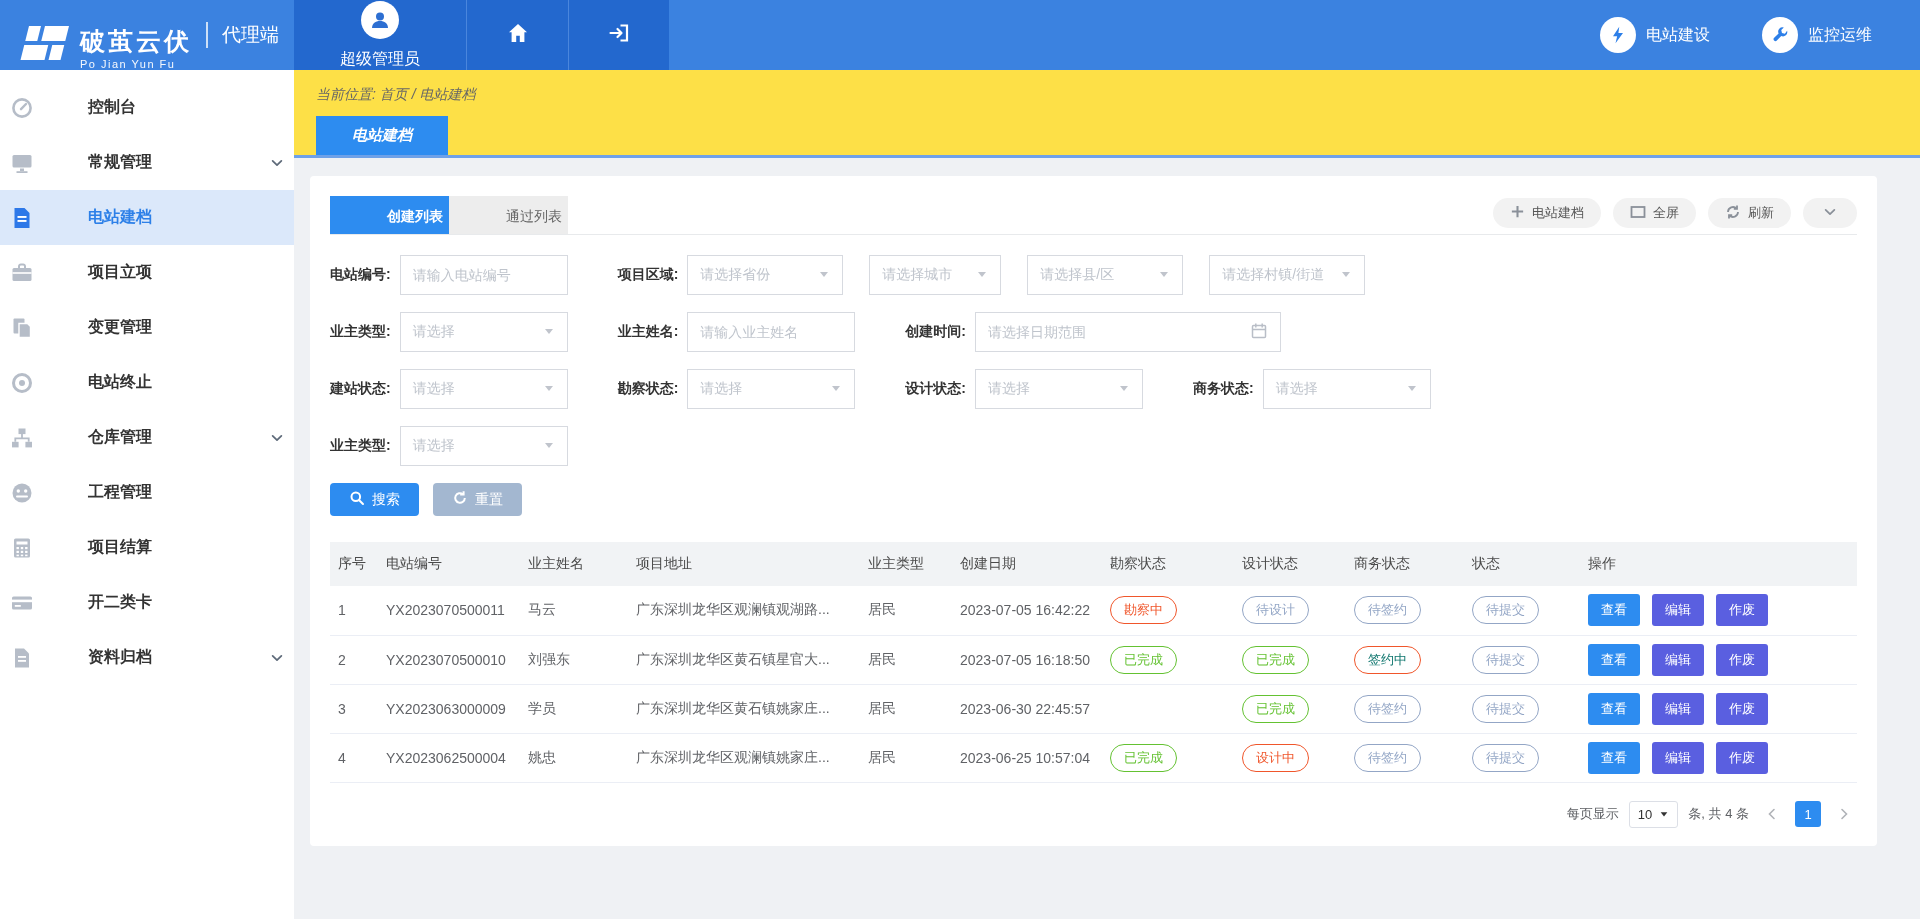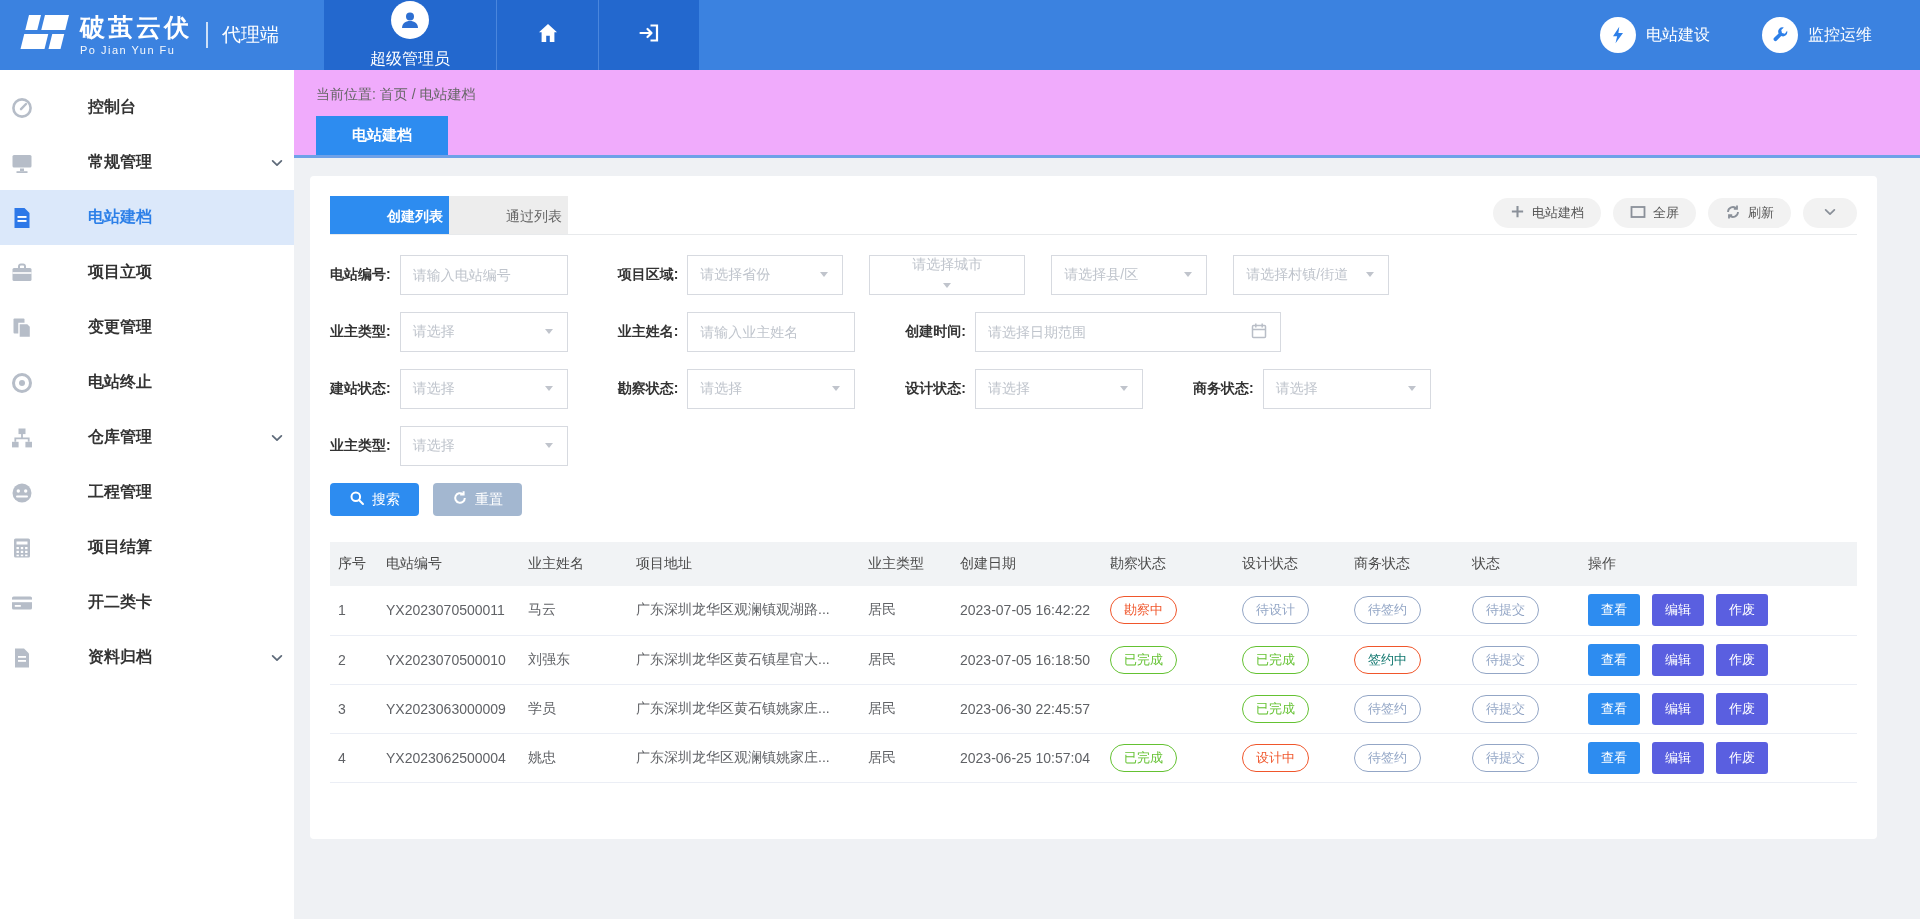--- a/index.html
+++ b/index.html
@@ -1,21 +1,21 @@
 <!DOCTYPE html>
 <html><head>
 <meta charset="utf-8">
 <style>
   * { box-sizing: border-box; }
   html,body { margin:0; padding:0; width:1920px; height:919px; overflow:hidden;
     font-family:"Liberation Sans","DejaVu Sans",sans-serif; background:#eff1f4; }
 
   
   .header { height:70px; background:#3b82e0; display:flex; align-items:stretch; color:#fff; }
-  .logo-sec { width:324px; display:flex; align-items:center; padding-left:16px; flex:none; cursor:pointer; }
+  .logo-sec { width:294px; display:flex; align-items:flex-end; padding-left:16px; flex:none; cursor:pointer; }
   .logo-text { margin-left:10px; line-height:1.1; }
   .logo-title { font-size:25px; font-weight:bold; letter-spacing:3px; }
   .logo-sub { font-size:11px; letter-spacing:1.5px; margin-top:2px; opacity:.95; }
   .portal { margin-left:14px; padding-left:14px; border-left:2px solid rgba(255,255,255,.75); font-size:19px; align-self:center; height:26px; line-height:26px; }
   .dark-seg { background:#2368ce; display:flex; align-items:center; justify-content:center; border-left:1px solid #4a86dd; cursor:pointer; }
   .seg-user { width:172px; gap:10px; border-left:none;flex-direction:column; }
   .seg-home { width:102px; }
   .seg-logout { width:101px; }
   .avatar-circle { width:38px; height:38px; border-radius:50%; background:#fff; display:flex; align-items:center; justify-content:center; flex:none; }
   .user-name { font-size:16px; }
@@ -27,21 +27,21 @@
   .layout { display:flex; height:849px; }
   .sidebar { width:294px; background:#fff; padding-top:10px; flex:none; }
   .side-item { height:55px; display:flex; align-items:center; padding:0 10px; cursor:pointer;gap:36px; }
   .side-icon { width:24px; height:24px; margin-right:18px; flex:none; display:flex; align-items:center; }
   .side-label { font-size:16px; font-weight:bold; color:#333; flex:1; }
   .side-chev { display:flex; align-items:center; }
   .side-item.active { background:#dbe8fa; }
   .side-item.active .side-label { color:#2d80e8; }
 
   .main { flex:1; min-width:0; }
-  .crumb-strip { background:#f0abfc; padding:16px 0 0 22px; border-bottom:3px solid #6ea1e8; }
+  .crumb-strip { background:#fde047; padding:16px 0 0 22px; border-bottom:3px solid #6ea1e8;font-style:italic; }
   .breadcrumb { font-size:14px; color:#666; }
   .page-tab { margin-top:12px; display:inline-block; background:#2d8cf0; color:#fff; font-size:15px; font-weight:bold; padding:10px 36px; cursor:pointer; }
 
   
   .card { background:#fff; margin:18px 43px 0 16px; border-radius:4px; padding:0 20px 18px; min-height:663px; }
   .card-top { display:flex; justify-content:space-between; align-items:flex-end; border-bottom:1px solid #e8eaec; padding-top:20px; }
   .tabs { display:flex; }
   .tab { width:119px; height:38px; line-height:38px; text-align:right; font-size:14px; background:#ededed; color:#666; cursor:pointer; border:none; }
   .tab.active { background:#2d8cf0; color:#fff; font-weight:bold; }
   .toolbar { display:flex; gap:12px; margin-bottom:6px; }
@@ -336,21 +336,21 @@
             </div>
             <div class="f-group">
               <span class="f-label">项目区域:</span>
               <div class="f-controls">
                 <div class="ctrl ctrl-select" style="width: 156px;">
                   <span>请选择省份</span>
                   <span><svg width="12" height="12" viewBox="0 0 12 12">
                       <path d="M2 4l4 5 4-5z" fill="#c0c4cc"></path>
                     </svg></span>
                 </div>
-                <div class="ctrl ctrl-select" style="width: 156px; flex-direction: column;">
+                <div class="ctrl ctrl-select" style="width: 132px;">
                   <span>请选择城市</span>
                   <span><svg width="12" height="12" viewBox="0 0 12 12">
                       <path d="M2 4l4 5 4-5z" fill="#c0c4cc"></path>
                     </svg></span>
                 </div>
                 <div class="ctrl ctrl-select" style="width: 156px;">
                   <span>请选择县/区</span>
                   <span><svg width="12" height="12" viewBox="0 0 12 12">
                       <path d="M2 4l4 5 4-5z" fill="#c0c4cc"></path>
                     </svg></span>
@@ -538,15 +538,36 @@
               <td>2023-06-25 10:57:04</td>
               <td><span class="badge" style="color: rgb(100, 194, 50); border-color: rgb(100, 194, 50);">已完成</span></td>
               <td><span class="badge" style="color: rgb(240, 86, 43); border-color: rgb(240, 86, 43);">设计中</span></td>
               <td><span class="badge" style="color: rgb(147, 166, 198); border-color: rgb(147, 166, 198);">待签约</span></td>
               <td><span class="badge" style="color: rgb(147, 166, 198); border-color: rgb(147, 166, 198);">待提交</span></td>
               <td><button class="act-btn" style="background: rgb(45, 140, 240);">查看</button><button class="act-btn" style="background: rgb(90, 95, 224);">编辑</button><button class="act-btn" style="background: rgb(90, 95, 224);">作废</button></td>
             </tr>
           </tbody>
       </table>
 
+      <div class="pager">
+        <span>每页显示</span>
+        <div class="pp-select">
+          <span>10</span>
+          <span><svg width="10" height="10" viewBox="0 0 12 12">
+                <path d="M2 4l4 5 4-5z" fill="#333"></path>
+              </svg></span>
+        </div>
+        <span>条, 共 4 条</span>
+        <button class="page-btn">
+            <svg width="12" height="12" viewBox="0 0 12 12">
+              <path d="M8 1.5L3.5 6 8 10.5" fill="none" stroke="#b0b3b8" stroke-width="1.6" stroke-linecap="round"></path>
+            </svg>
+          </button>
+        <button class="page-btn page-num">1</button>
+        <button class="page-btn">
+            <svg width="12" height="12" viewBox="0 0 12 12">
+              <path d="M4 1.5L8.5 6 4 10.5" fill="none" stroke="#b0b3b8" stroke-width="1.6" stroke-linecap="round"></path>
+            </svg>
+          </button>
+      </div>
     </div>
   </div>
 </div>
 
 </body></html>

